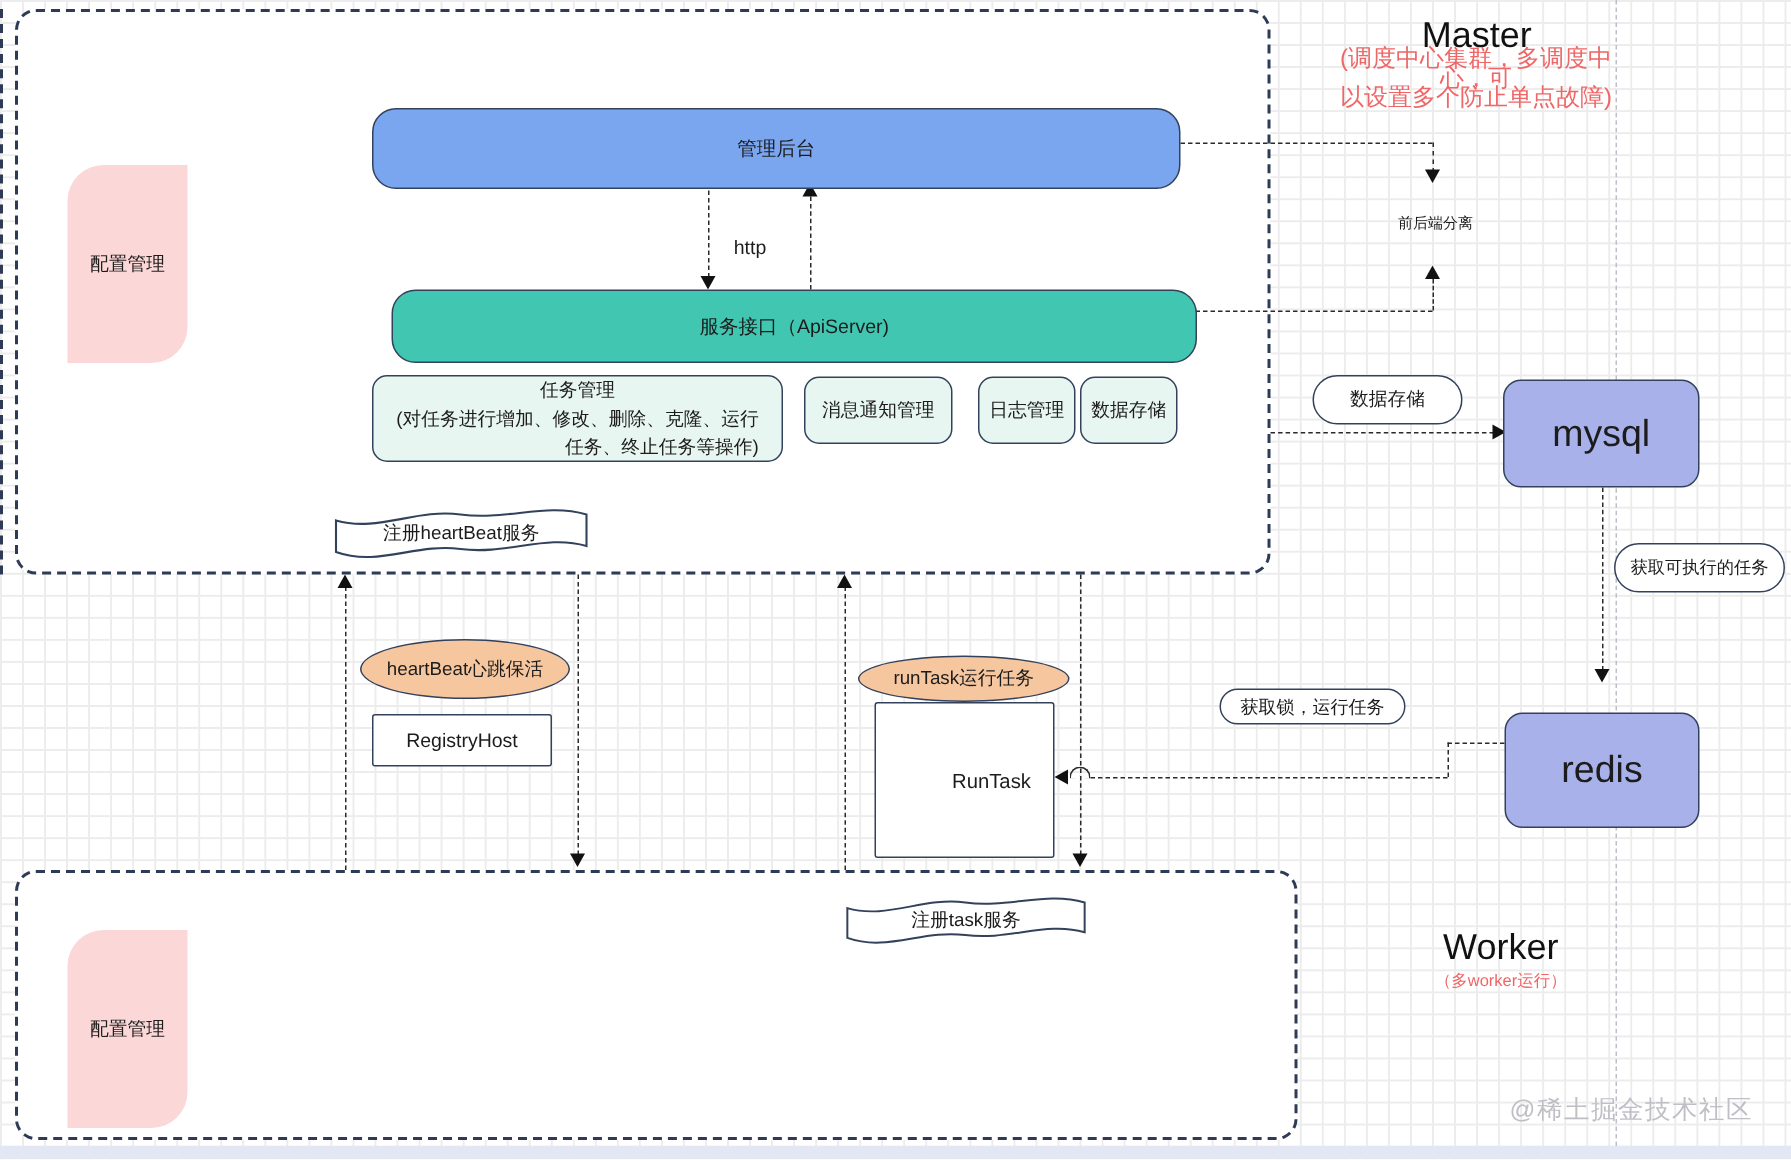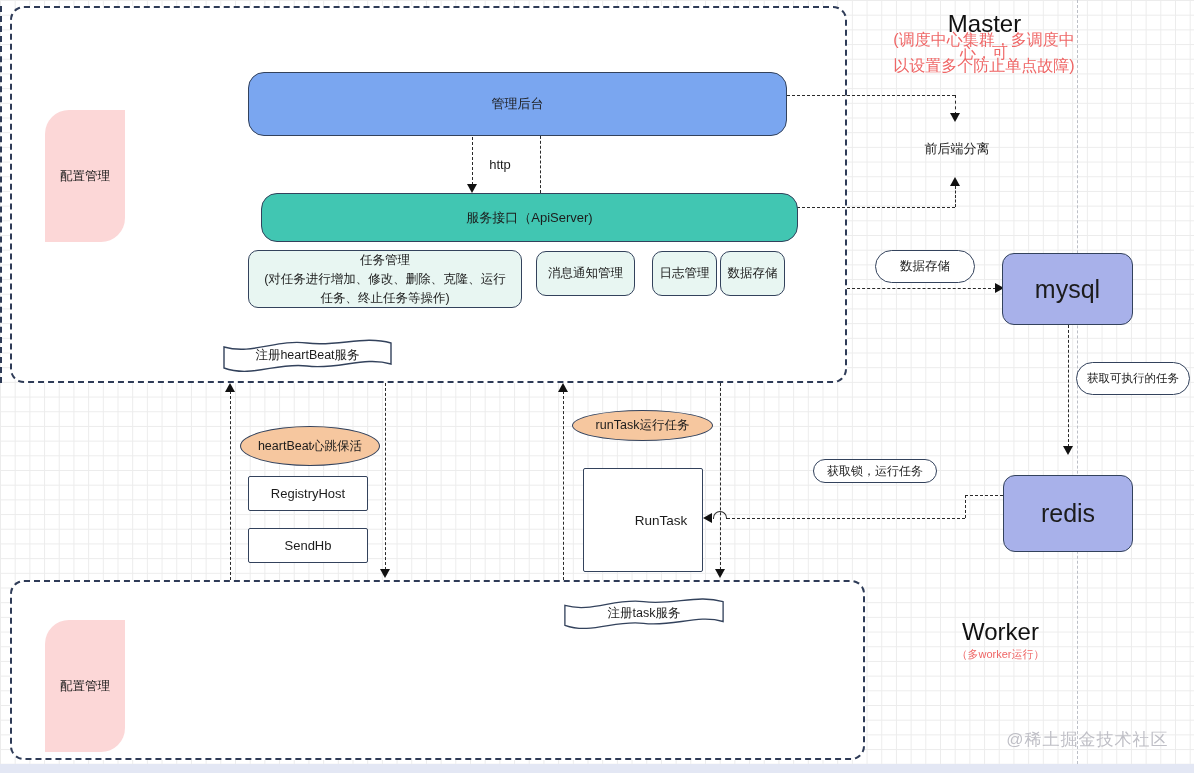--- a/index.html
+++ b/index.html
@@ -23,21 +23,21 @@
   .vnavy{width:0;border-left:2px dashed #2e3b57;}
   .arr{width:0;height:0;}
   .arr.up{border-left:5px solid transparent;border-right:5px solid transparent;border-bottom:9px solid #111;}
   .arr.down{border-left:5px solid transparent;border-right:5px solid transparent;border-top:9px solid #111;}
   .arr.left{border-top:5px solid transparent;border-bottom:5px solid transparent;border-right:9px solid #111;}
   .arr.right{border-top:5px solid transparent;border-bottom:5px solid transparent;border-left:9px solid #111;}
   .jump{width:14px;height:8px;border:1.5px solid #2a2a2a;border-bottom:none;border-radius:8px 8px 0 0;background:transparent;}
   .pink{background:#fcd7d7;border-radius:24px 0 24px 0;font-size:12.5px;}
   .blue{background:#7aa6f0;border:1px solid #33425c;border-radius:16px;font-size:13px;}
   .teal{background:#41c6b2;border:1px solid #33425c;border-radius:16px;font-size:13px;}
-  .mint{background:#e8f6f2;border:1px solid #33425c;border-radius:10px;font-size:12.5px;}
+  .mint{background:#e8f6f2;border:1px solid #33425c;border-radius:10px;font-size:12.5px;text-align:right;}
   .peri{background:#a8b1ea;border:1px solid #33425c;border-radius:12px;font-size:25px;}
   .stadium{background:#fff;border:1.3px solid #33425c;border-radius:999px;font-size:12.5px;}
   .peach{background:#f6c79f;border:1.3px solid #33425c;border-radius:50%;font-size:12.5px;}
   .plain{background:#fff;border:1.3px solid #33425c;border-radius:2px;font-size:13px;}
   .bignm{font-size:24px;color:#111;}
   .rednote{color:#ef6666;font-size:16px;line-height:13px;}
   .banner-label{position:absolute;left:0;top:0;width:100%;height:100%;font-size:12.5px;}
   .watermark{color:#bfbfc6;font-size:17px;letter-spacing:1px;}
   .strip{background:#e3e7f4;}
 </style>
@@ -81,21 +81,21 @@
   <div class="abs vline" style="left:385px;top:383px;height:187px;"></div>
   <div class="abs arr down" style="left:380px;top:569px;"></div>
   <div class="abs vline" style="left:563px;top:391px;height:189px;"></div>
   <div class="abs arr up" style="left:558px;top:383px;"></div>
   <div class="abs vline" style="left:720px;top:383px;height:187px;"></div>
   <div class="abs arr down" style="left:715px;top:569px;"></div>
 
   <div class="abs pink c" style="left:45px;top:110px;width:80px;height:132px;">
     <span>配置管理</span>
   </div>
-  <div class="abs blue c" style="left:248px;top:72px;width:539px;height:64px;">
+  <div class="abs blue c" style="left:248px;top:72px;width:539px;height:54px;">
     <span>管理后台</span>
   </div>
   <div class="abs c" style="left:478px;top:155px;width:44px;height:18px;font-size:13px;">
     <span>http</span>
   </div>
   <div class="abs teal c" style="left:232px;top:193px;width:537px;height:49px;margin-left:29px;">
     <span>服务接口（ApiServer)</span>
   </div>
   <div class="abs mint col" style="left:248px;top:250px;width:274px;height:58px;line-height:19px;">
     <span>任务管理</span>
@@ -119,21 +119,21 @@
     <div class="banner-label c">注册heartBeat服务</div>
   </div>
 
   <div class="abs c bignm" style="left:922px;top:10px;width:125px;height:28px;">
     <span>Master</span>
   </div>
   <div class="abs c rednote preline" style="left:893px;top:38px;width:182px;height:28px;">
     <span class="preline">(调度中心集群，多调度中心，可
 以设置多个防止单点故障)</span>
   </div>
-  <div class="abs c" style="left:912px;top:140px;width:90px;height:18px;font-size:13px;">
+  <div class="abs c" style="left:912px;top:140px;width:90px;height:18px;font-size:10px;">
     <span>前后端分离</span>
   </div>
   <div class="abs stadium c" style="left:875px;top:250px;width:100px;height:33px;">
     <span>数据存储</span>
   </div>
   <div class="abs peri c" style="left:1002px;top:253px;width:131px;height:72px;">
     <span>mysql</span>
   </div>
   <div class="abs stadium c" style="left:1076px;top:362px;width:114px;height:33px;font-size:11.5px;">
     <span>获取可执行的任务</span>
@@ -144,24 +144,21 @@
   <div class="abs stadium c" style="left:813px;top:459px;width:124px;height:24px;font-size:12px;">
     <span>获取锁，运行任务</span>
   </div>
 
   <div class="abs peach c" style="left:240px;top:426px;width:140px;height:40px;">
     <span>heartBeat心跳保活</span>
   </div>
   <div class="abs plain c" style="left:248px;top:476px;width:120px;height:35px;">
     <span>RegistryHost</span>
   </div>
-  <div class="abs plain c" style="left:248px;top:528px;width:120px;height:35px;">
-    <span>SendHb</span>
-  </div>
-  <div class="abs peach c" style="left:572px;top:410px;width:141px;height:31px;">
+  <div class="abs peach c" style="left:572px;top:437px;width:141px;height:31px;">
     <span>runTask运行任务</span>
   </div>
   <div class="abs plain col" style="left:583px;top:468px;width:120px;height:104px;padding-left:36px;">
     <span style="font-size:13.5px;">RunTask</span>
   </div>
 
   <div class="abs pink c" style="left:45px;top:620px;width:80px;height:132px;">
     <span>配置管理</span>
   </div>
   <div class="abs" style="left:563px;top:596px;width:162px;height:34px;">

